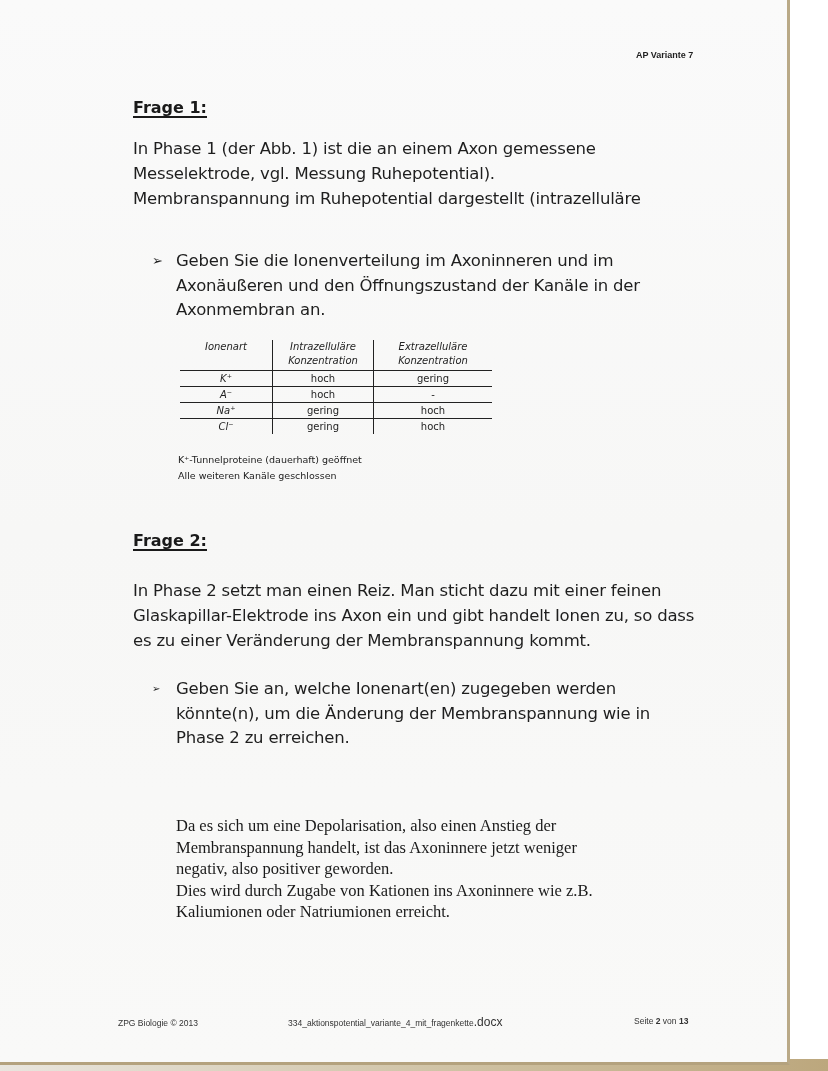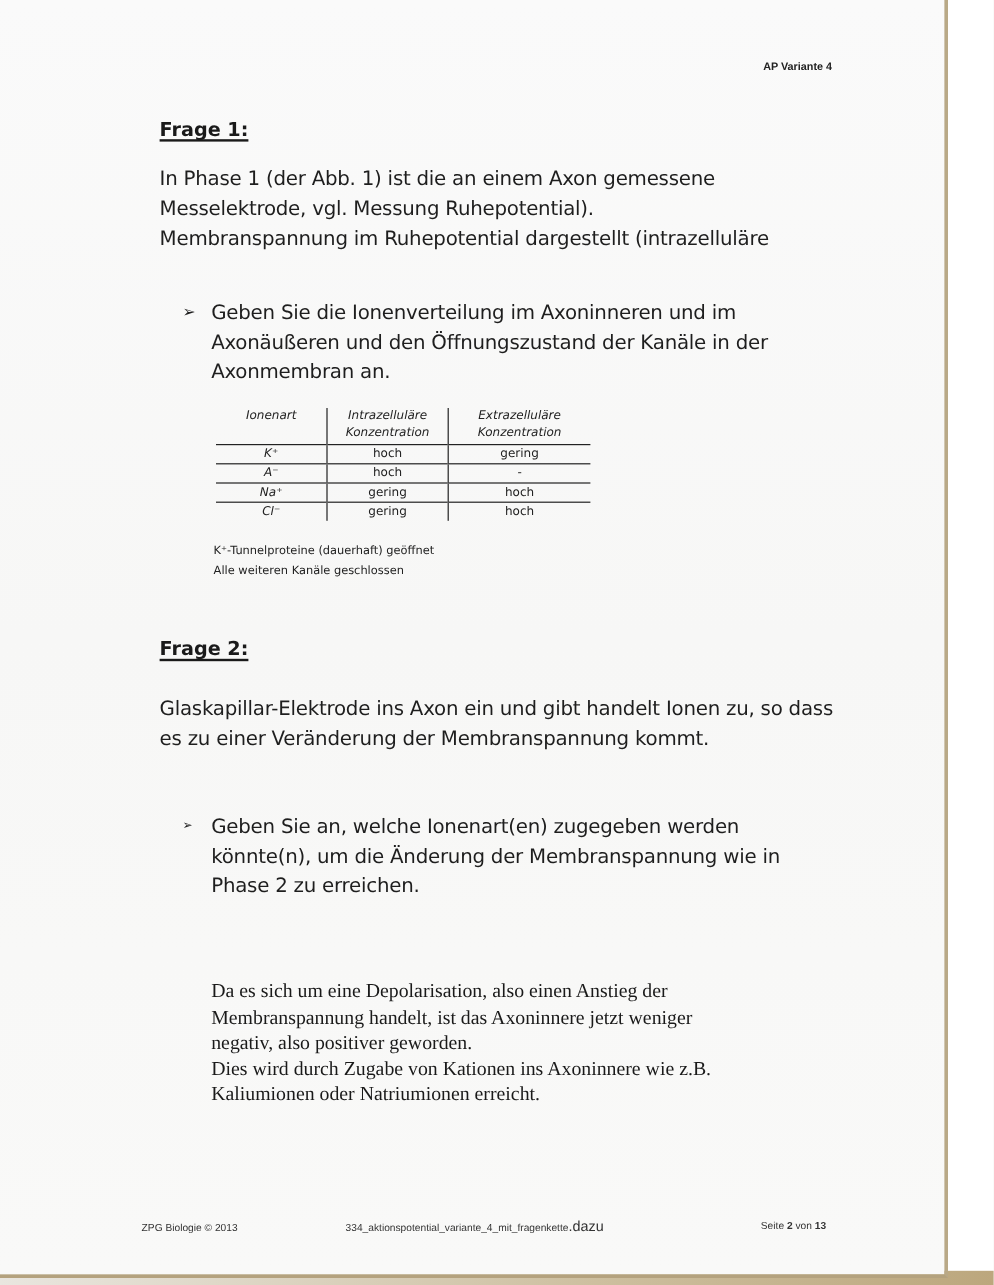--- a/index.html
+++ b/index.html
@@ -149,21 +149,21 @@
     }
   </style>
 </head>
 <body>
 
 <div class="side-edge"></div>
 <div class="page-edge"></div>
 
 <div class="page">
 
-  <div class="header-right">AP Variante 4</div>
+  <div class="header-right">AP Variante 7</div>
 
   <div class="q-title" style="top:98px;">Frage 1:</div>
 
   <div class="para" style="top:136px;">
     <div>In Phase 1 (der Abb. 1) ist die an einem Axon gemessene</div>
     <div>Messelektrode, vgl. Messung Ruhepotential).</div>
     <div>Membranspannung im Ruhepotential dargestellt (intrazelluläre</div>
   </div>
 
   <div class="bullet-block" style="top:249px;">
@@ -218,20 +218,21 @@
   </table>
 
   <div class="note">
     <div>K⁺-Tunnelproteine (dauerhaft) geöffnet</div>
     <div>Alle weiteren Kanäle geschlossen</div>
   </div>
 
   <div class="q-title" style="top:531px;">Frage 2:</div>
 
   <div class="para" style="top:578px;">
+    <div>In Phase 2 setzt man einen Reiz. Man sticht dazu mit einer feinen</div>
     <div>Glaskapillar-Elektrode ins Axon ein und gibt handelt Ionen zu, so dass</div>
     <div>es zu einer Veränderung der Membranspannung kommt.</div>
   </div>
 
   <div class="bullet-block" style="top:677px;">
     <div class="bullet-row">
       <span class="bullet-glyph" style="font-size:10px;">➢</span>
       <div class="bullet-text">
         <div>Geben Sie an, welche Ionenart(en) zugegeben werden</div>
         <div>könnte(n), um die Änderung der Membranspannung wie in</div>
@@ -244,21 +245,21 @@
     <div>Da es sich um eine Depolarisation, also einen Anstieg der</div>
     <div>Membranspannung handelt, ist das Axoninnere jetzt weniger</div>
     <div>negativ, also positiver geworden.</div>
     <div>Dies wird durch Zugabe von Kationen ins Axoninnere wie z.B.</div>
     <div>Kaliumionen oder Natriumionen erreicht.</div>
   </div>
 
   <div class="footer" style="left:118px;">ZPG Biologie © 2013</div>
 
   <div class="footer" style="left:288px; top:1015px;">
-    <span>334_aktionspotential_variante_4_mit_fragenkette</span><span class="big">.dazu</span>
+    <span>334_aktionspotential_variante_4_mit_fragenkette</span><span class="big">.docx</span>
   </div>
 
   <div class="footer" style="left:634px; top:1016px;">
     <span>Seite</span>
     <b>2</b>
     <span>von</span>
     <b>13</b>
   </div>
 
 </div>

